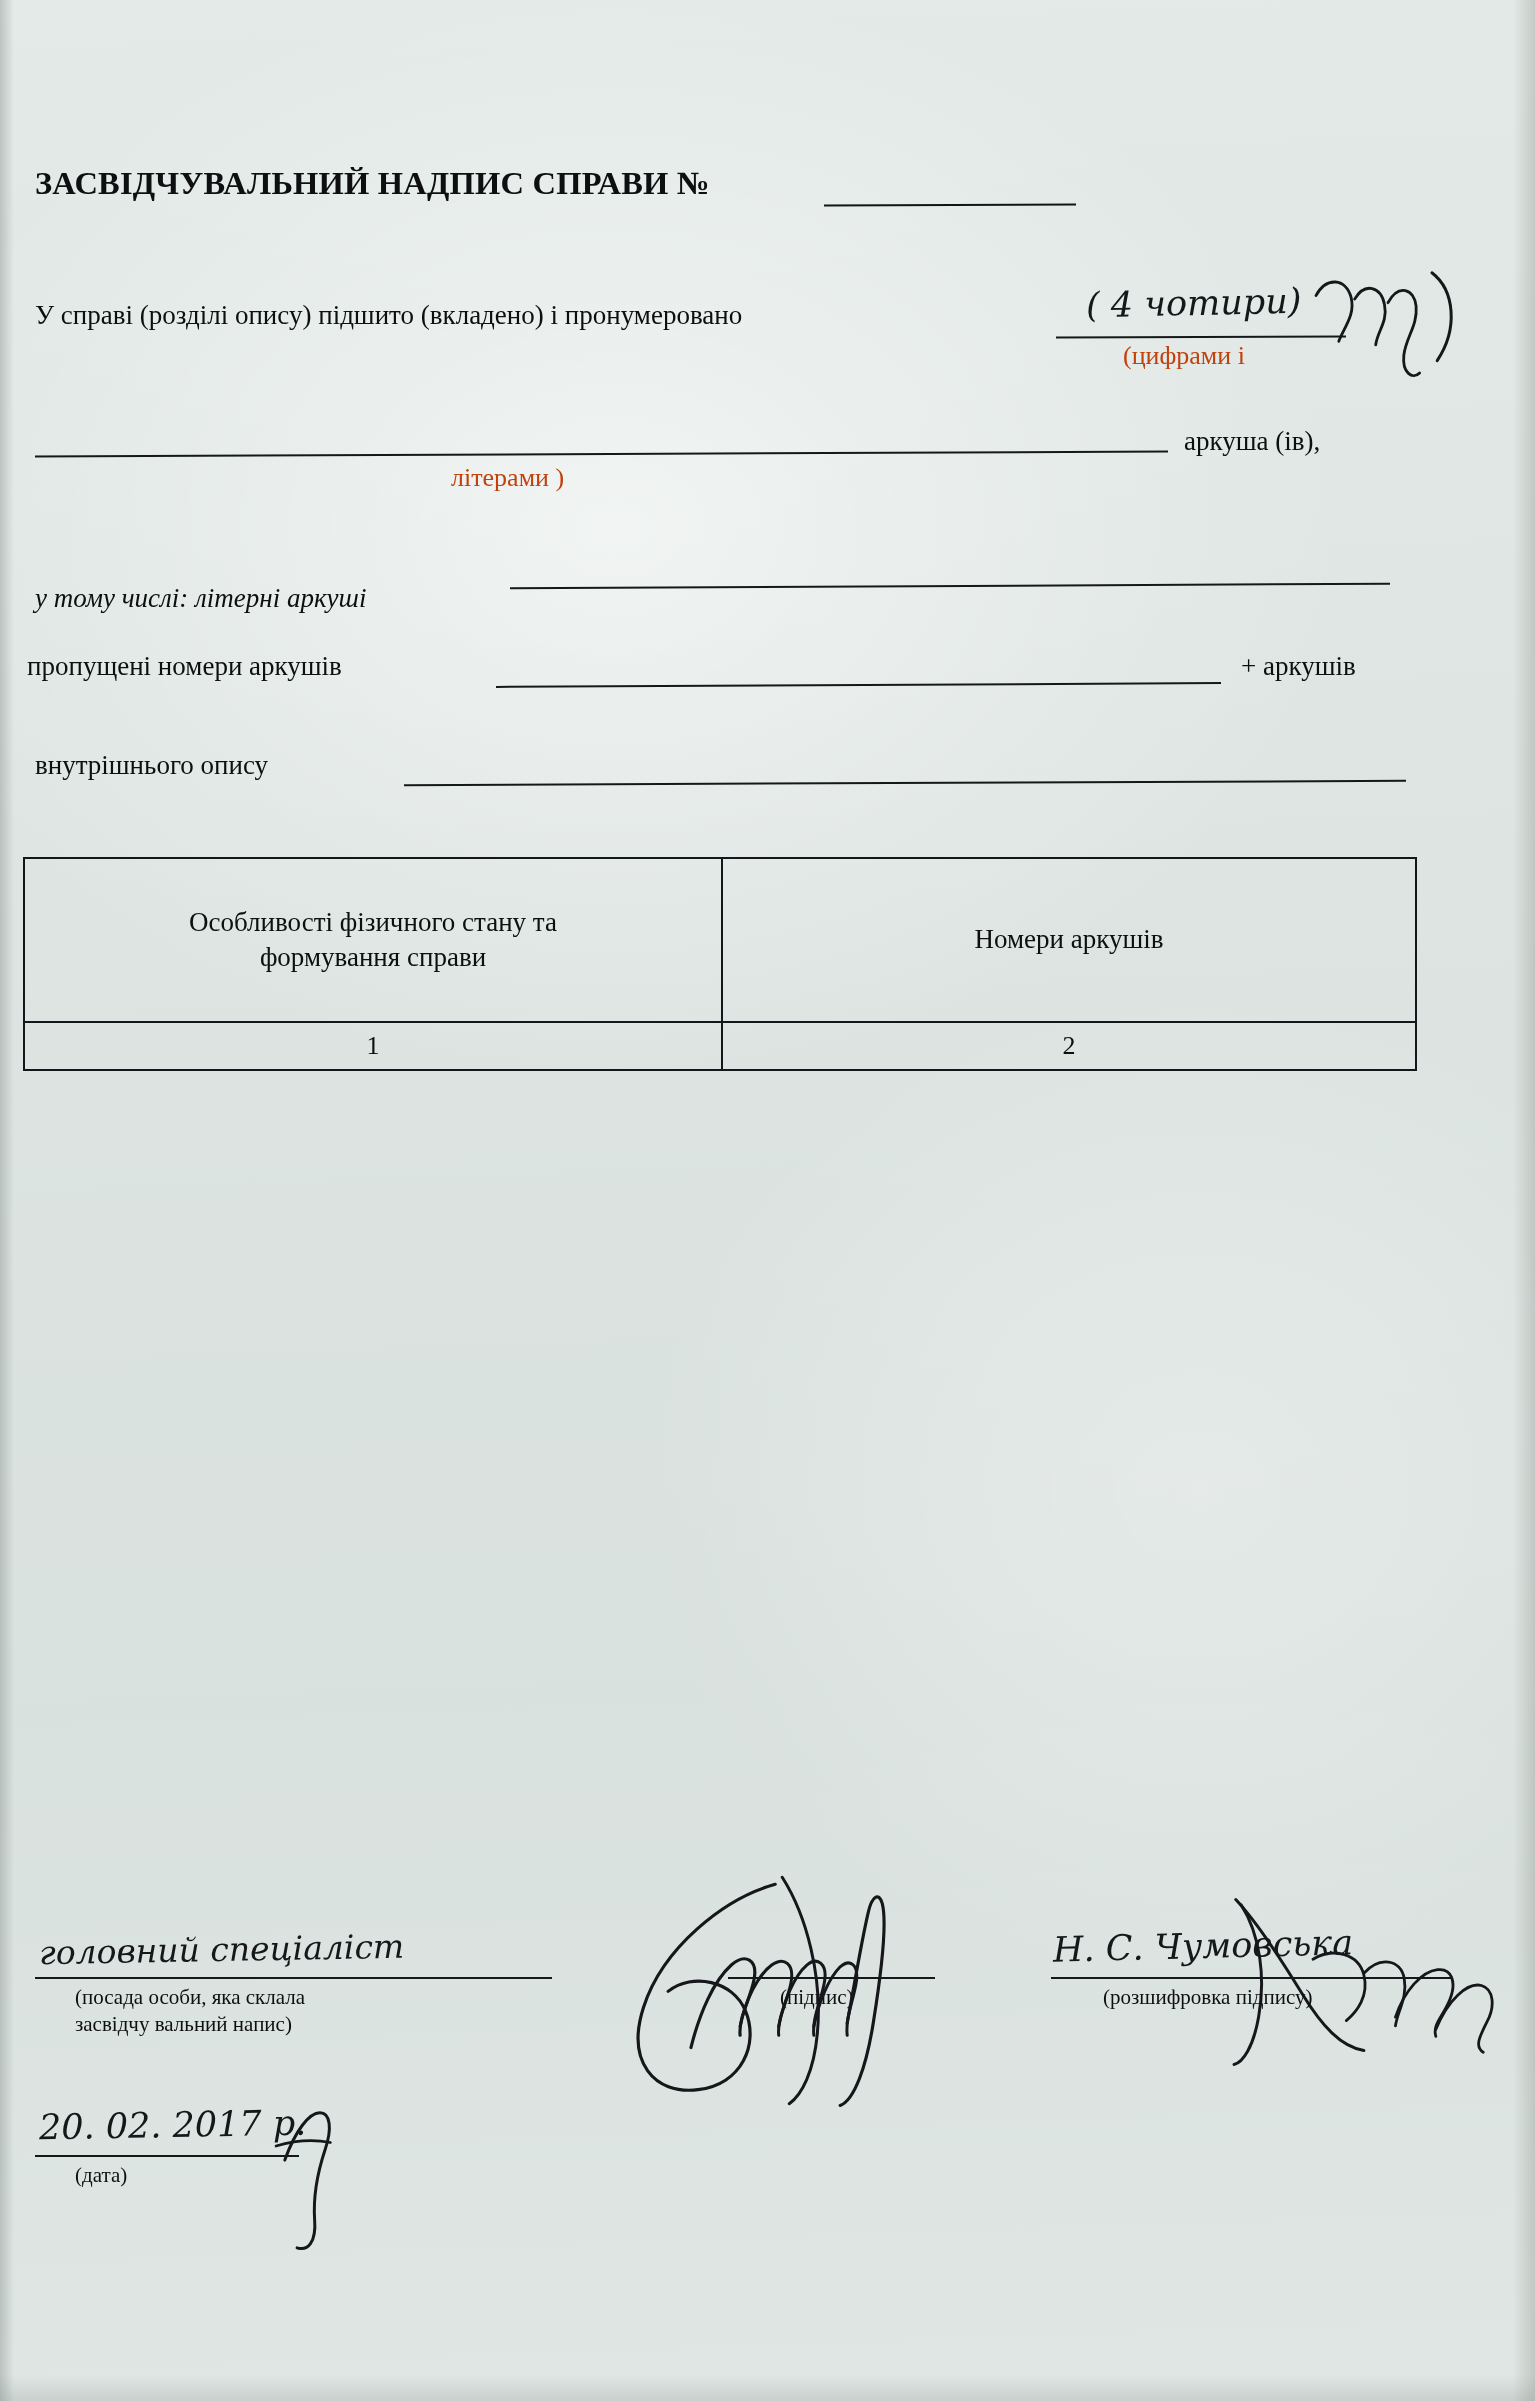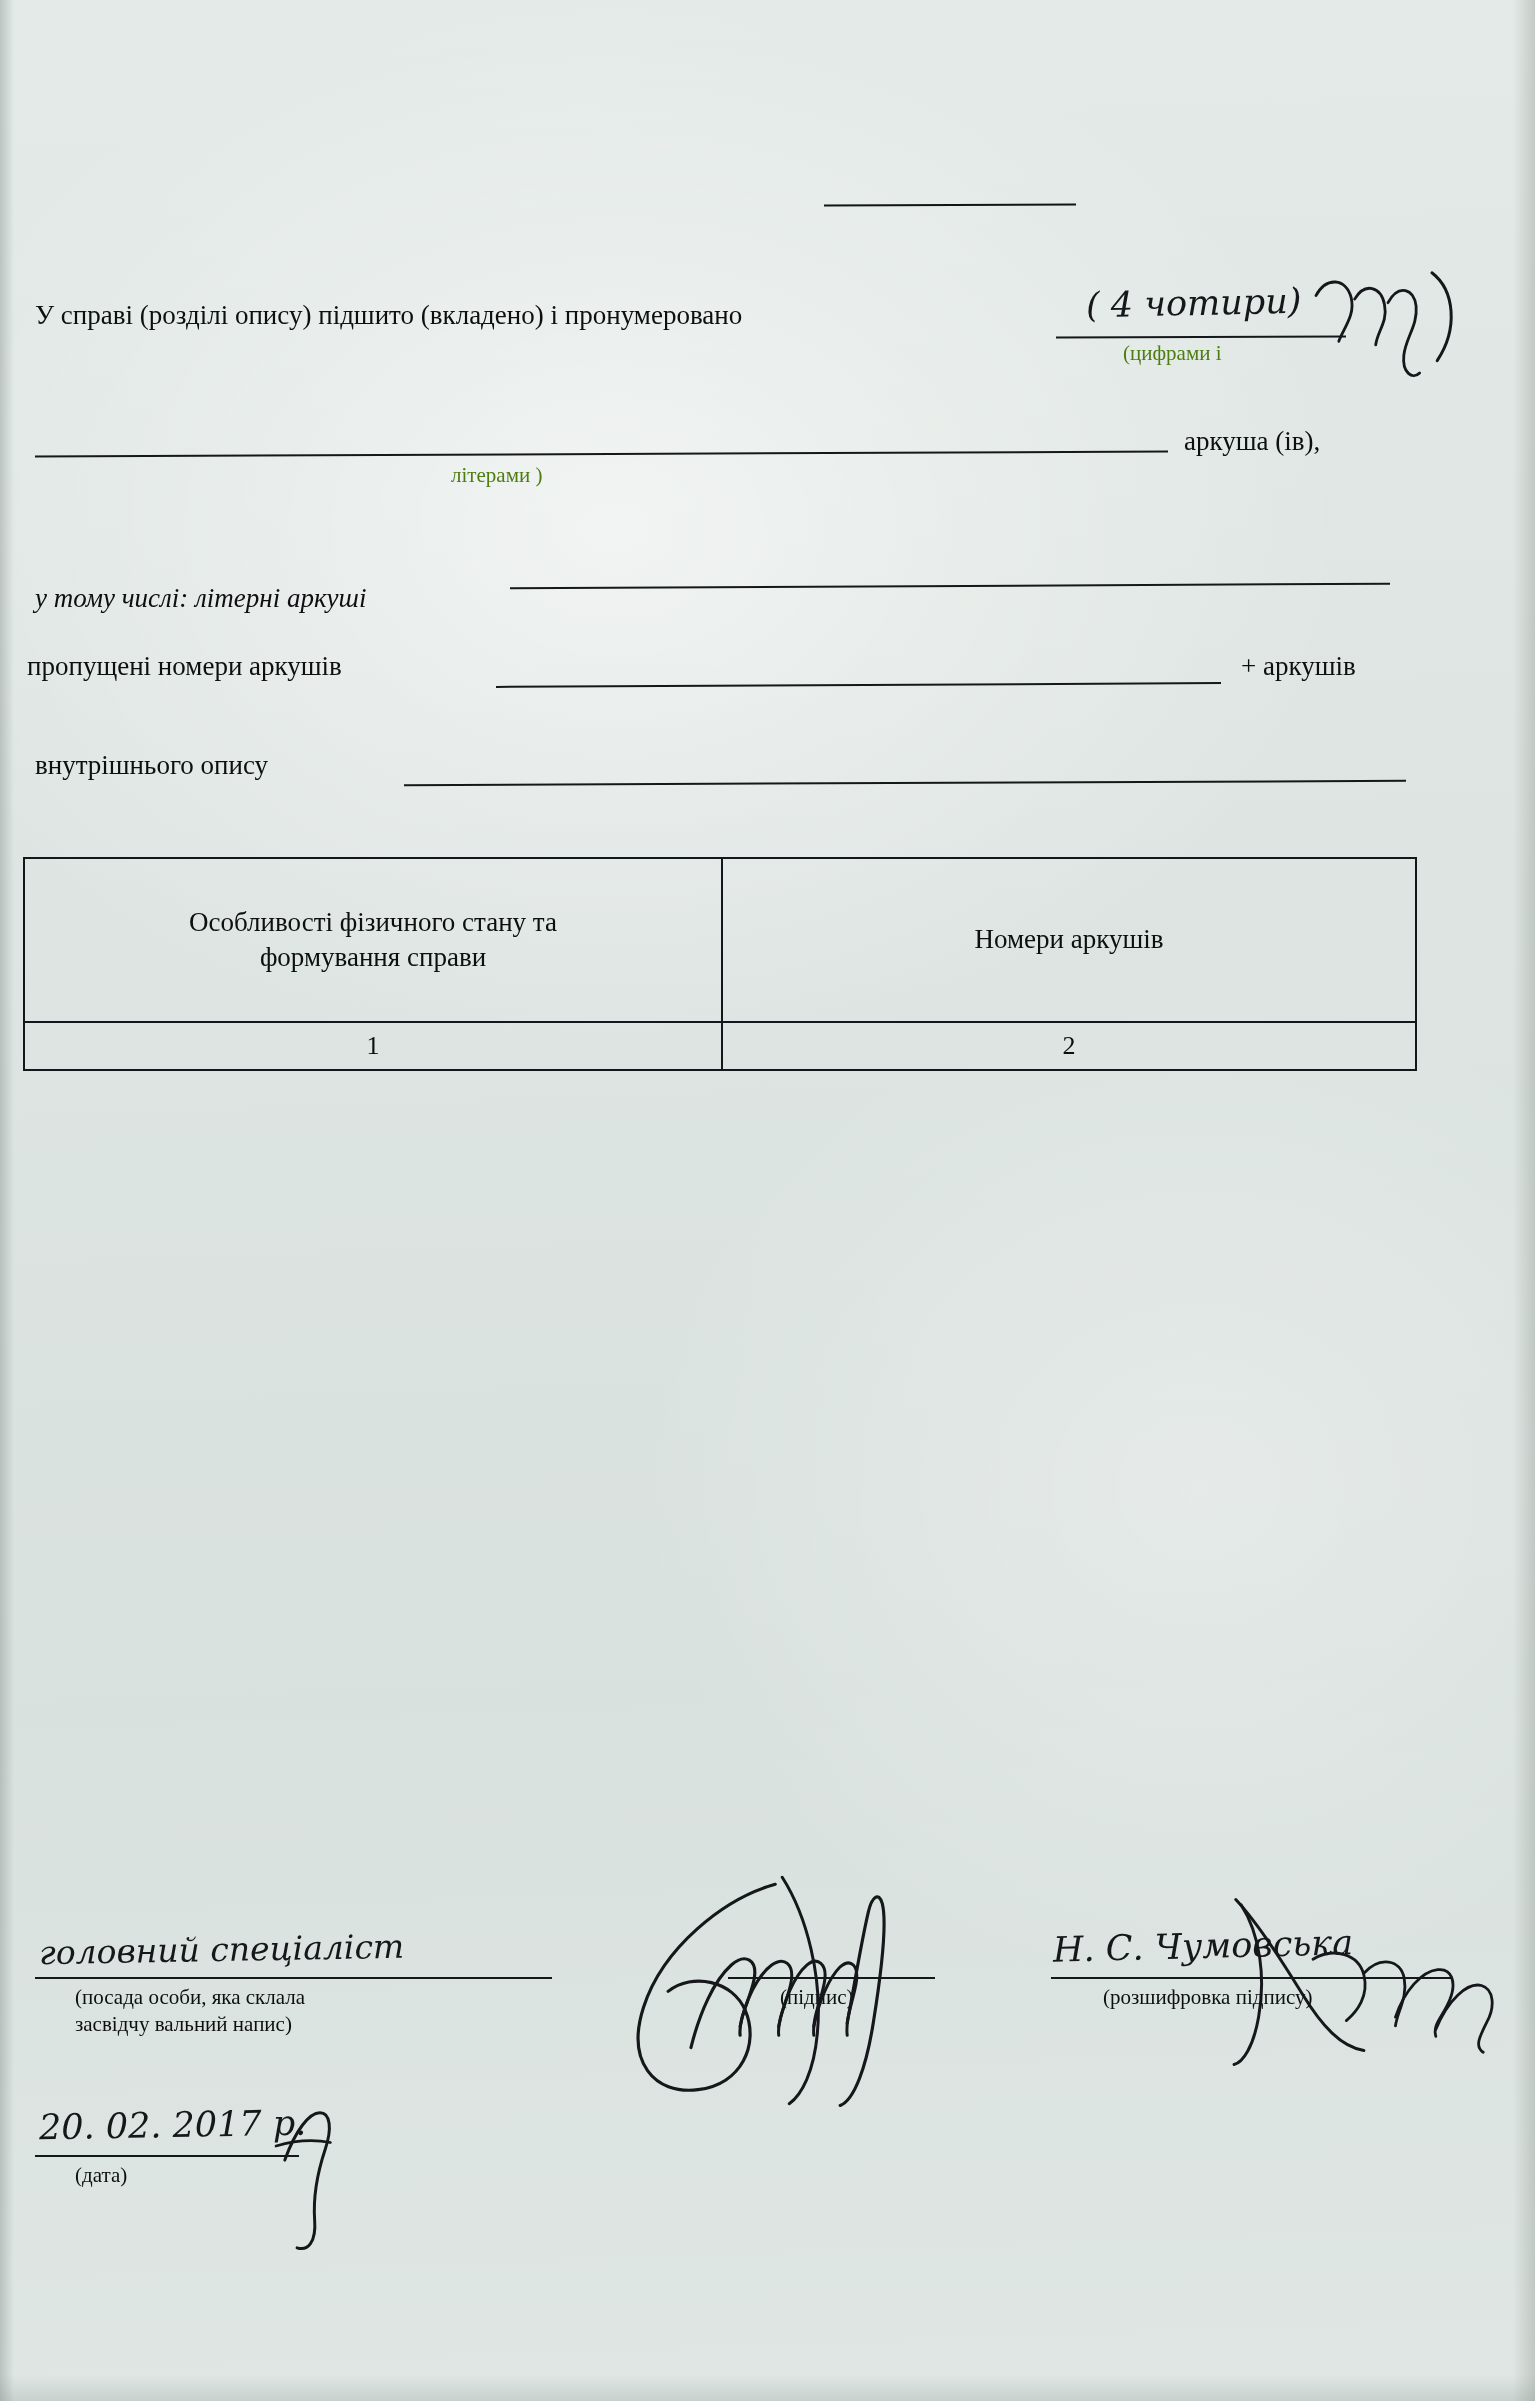--- a/index.html
+++ b/index.html
@@ -84,23 +84,23 @@
   }
 
   .rule {
     position: absolute;
     height: 0;
     border-bottom: 2.6px solid #15181a;
   }
 
   .sub-note {
     position: absolute;
-    font-size: 21px;
-    white-space: nowrap;
-    color: #4d7c0f;
+    font-size: 26px;
+    white-space: nowrap;
+    color: #c2410c;
   }
 
   
   .handwriting {
     position: absolute;
     font-family: "DejaVu Serif", serif;
     font-style: italic;
     color: #15171b;
     white-space: nowrap;
     pointer-events: none;
@@ -172,20 +172,21 @@
   }
 </style>
 </head>
 <body>
 
 <div class="paper-texture"></div>
 
 <div class="page">
 
   <div class="doc-title">
+    <span>ЗАСВІДЧУВАЛЬНИЙ НАДПИС СПРАВИ №</span>
   </div>
   <div class="title-rule"></div>
 
   <div class="form-line" style="left:35px; top:299px;text-align:right;">У справі (розділі опису) підшито (вкладено) і пронумеровано</div>
   <div class="rule" style="left:1056px; top:336px; width:290px; transform:rotate(-0.2deg);"></div>
   <div class="sub-note" style="left:1123px; top:341px;">(цифрами і</div>
 
   <div class="handwriting" style="left:1086px; top:283px; font-size:35px; transform: rotate(-1.2deg);">( 4  чотири)</div>
   <svg class="scribble" style="left:1300px; top:264px;" width="176" height="123" viewBox="0 0 200 140">
     <path d="M18 36 C 30 14, 52 16, 58 38 C 63 58, 50 72, 44 88" stroke-width="3.2"></path>

